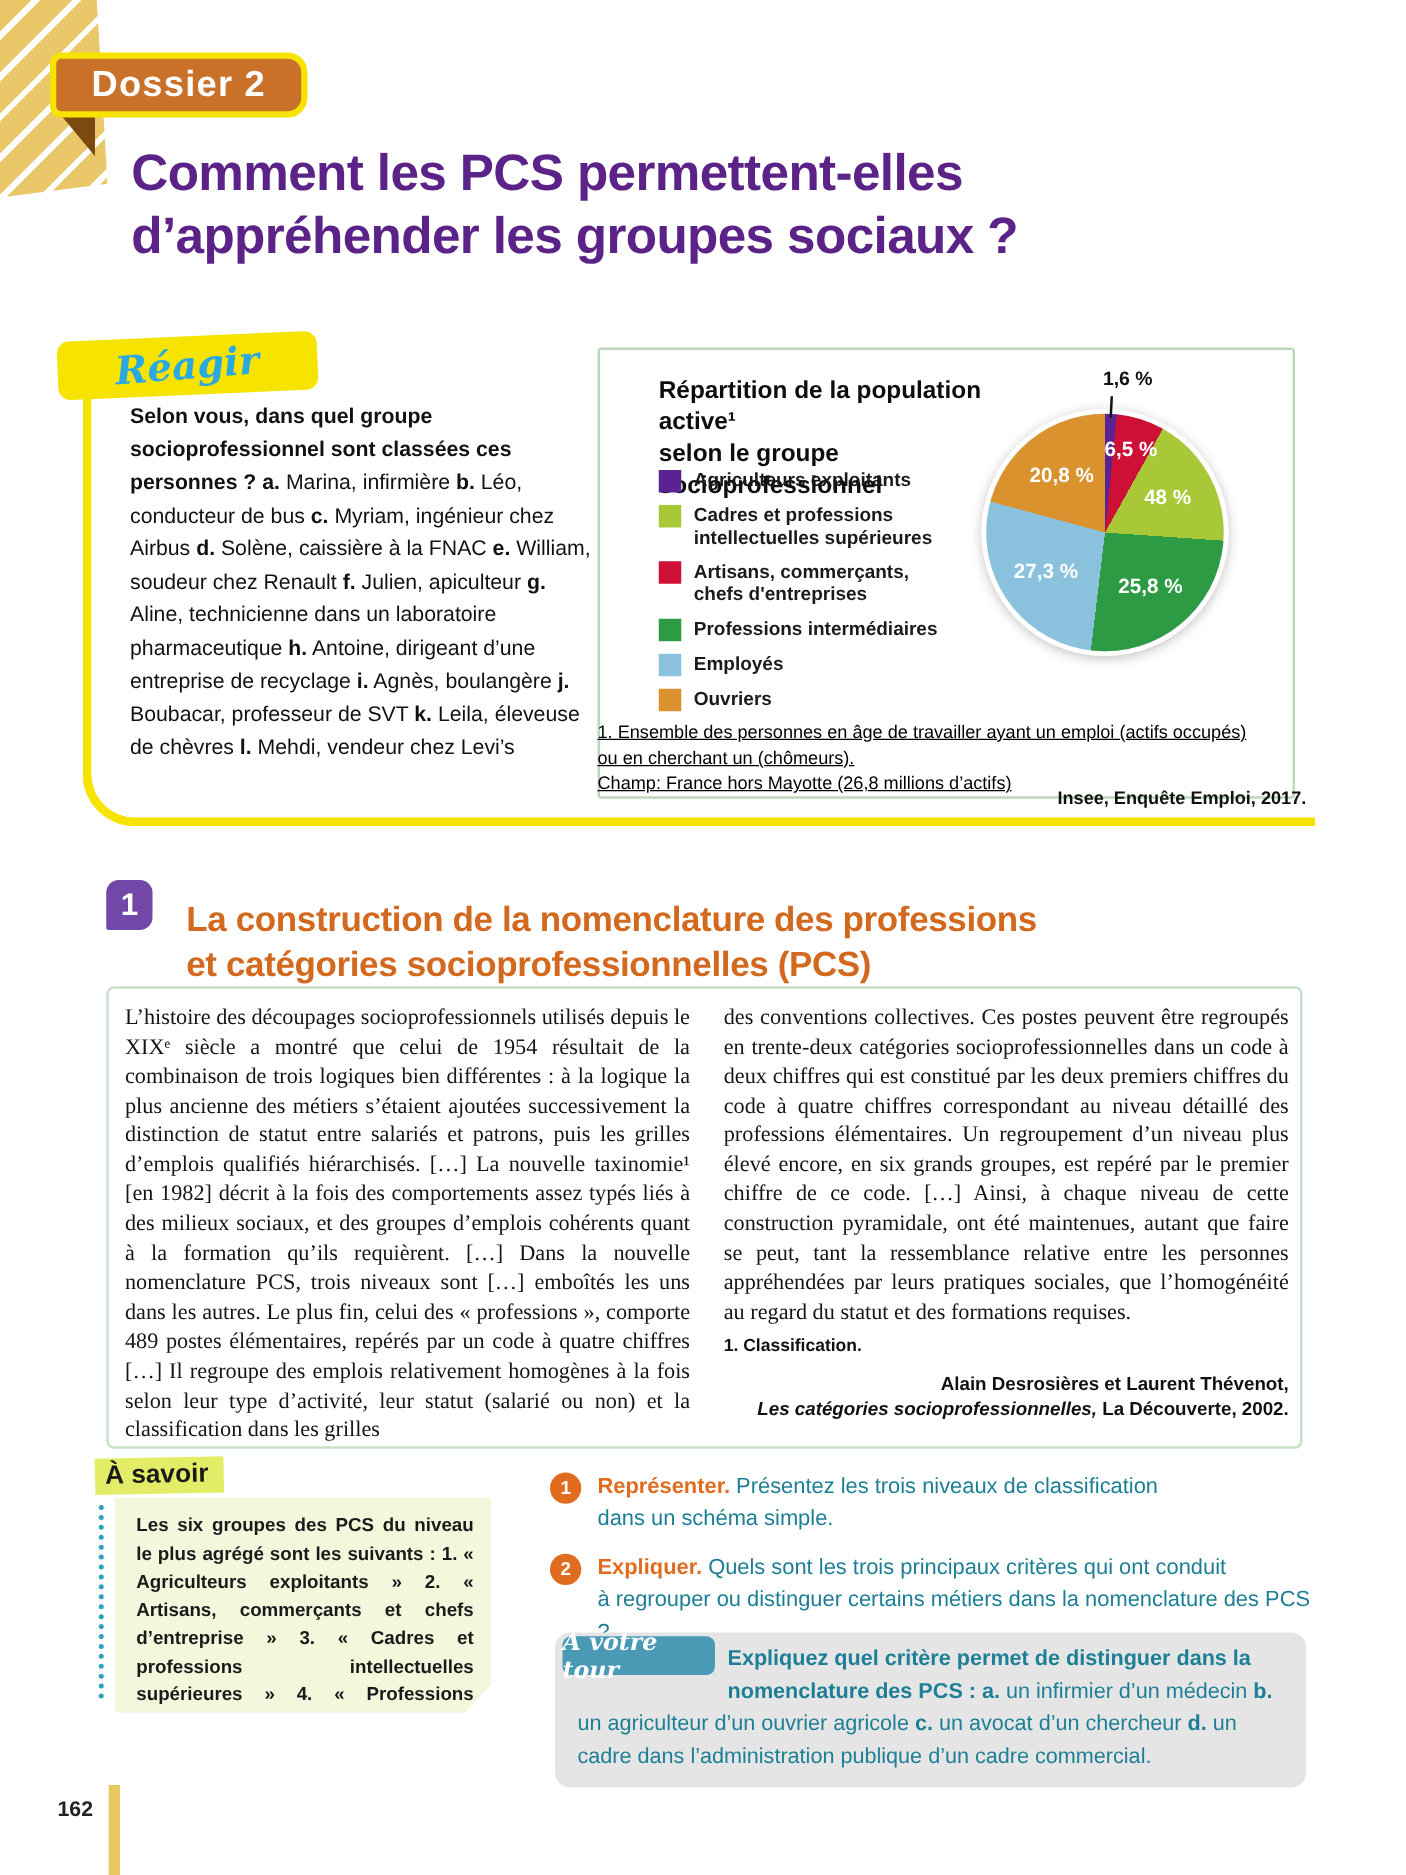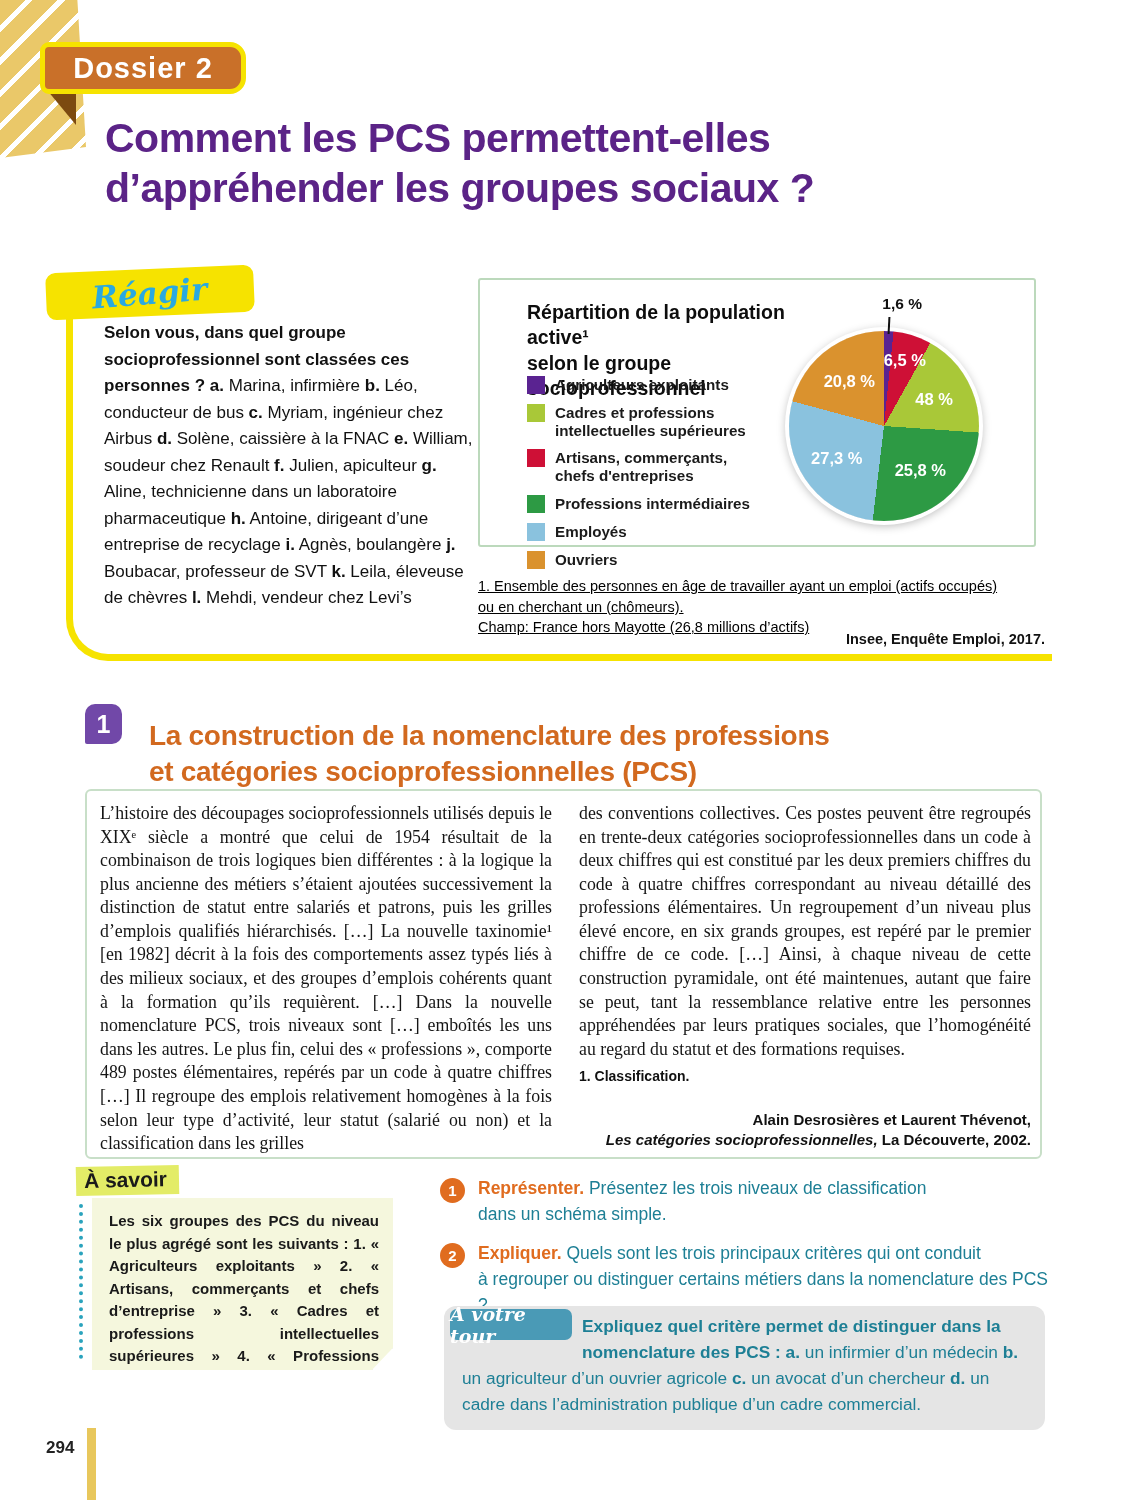--- a/index.html
+++ b/index.html
@@ -28,21 +28,21 @@
     border-left:7px solid #f6e300;border-bottom:7px solid #f6e300;border-bottom-left-radius:42px;}
   .reagir-banner{position:absolute;left:46px;top:269px;width:208px;height:47px;background:#f6e300;
     border-radius:10px;transform:rotate(-2.5deg);z-index:4;display:flex;align-items:center;justify-content:center;}
   .reagir-banner span{font-family:"DejaVu Serif", serif;font-style:italic;font-weight:bold;
     font-size:31px;color:#2aa9e0;transform:rotate(-2deg);}
   .reagir-text{position:absolute;left:104px;top:320px;width:372px;font-size:17px;line-height:1.56;color:#111;}
   [data-rich] .b{font-weight:bold;}
   [data-rich] .i{font-style:italic;}
 
   
-  .chart-box{position:absolute;left:478px;top:278px;width:558px;height:269px;box-sizing:border-box;
+  .chart-box{position:absolute;left:478px;top:278px;width:558px;height:361px;box-sizing:border-box;
     border:2px solid #bcd9bc;border-radius:3px;background:#fff;padding-left:28px;}
   .chart-title{position:absolute;left:47px;top:20px;width:310px;font-size:19.5px;font-weight:bold;
     line-height:1.3;color:#0d0d0d;}
   .chart-legend{position:absolute;left:47px;top:96px;margin:0;padding:0;list-style:none;}
   .chart-legend li{display:flex;gap:10px;margin-bottom:10px;align-items:flex-start;}
   .chart-legend .swatch{width:18px;height:18px;flex:0 0 18px;}
   .chart-legend .lab{font-size:15.2px;font-weight:bold;line-height:1.16;color:#1a1a1a;white-space:pre-line;}
   .pie-wrap{position:absolute;left:309px;top:51px;width:190px;height:190px;}
   .pie{width:190px;height:190px;border-radius:50%;
     box-shadow:0 0 0 4px #ffffff, 0 2px 10px 3px rgba(0,0,0,0.28);}
@@ -64,21 +64,21 @@
 
   .doc-box{position:absolute;left:85px;top:789px;width:957px;height:370px;box-sizing:border-box;
     border:2px solid #c8dfc8;border-radius:6px;background:#fff;}
   .doc-col{position:absolute;top:11px;width:452px;font-family:"Liberation Serif","DejaVu Serif",serif;
     font-size:17.8px;line-height:1.325;text-align:justify;color:#151515;}
   .doc-col.c1{left:13px;}
   .doc-col.c2{left:492px;}
   .doc-footnote{font-family:"Liberation Sans",sans-serif;font-size:14px;font-weight:bold;
     text-align:left;margin-top:6px;color:#111;}
   .doc-attrib{font-family:"Liberation Sans",sans-serif;font-size:15px;font-weight:bold;
-    text-align:right;line-height:1.35;margin-top:24px;color:#111;}
+    text-align:right;line-height:1.35;margin-top:12px;color:#111;}
 
   
   .asavoir-head{position:absolute;left:76px;top:1166px;background:#e3ec67;padding:2px 12px 3px 8px;
     transform:rotate(-1.2deg);font-size:21px;font-weight:bold;color:#1a1a1a;z-index:2;}
   .asavoir-dots{position:absolute;left:79px;top:1204px;height:155px;border-left:4px dotted #2aa3bd;}
   .asavoir-note{position:absolute;left:92px;top:1198px;width:301px;height:172px;background:#f5f7dd;
     box-shadow:3px 4px 5px rgba(0,0,0,0.18);
     clip-path:polygon(0 0,100% 0,100% 87%,93% 100%,0 100%);}
   .asavoir-note .txt{padding:12px 14px 0 17px;font-size:15px;font-weight:bold;line-height:1.5;
     text-align:justify;color:#1a1a1a;}
@@ -220,16 +220,16 @@
   <div class="avt-box">
     <div class="avt-tab">
       <span>A votre tour</span>
     </div>
     <div class="avt-text">
       <span class="avt-spacer"></span>
       <span data-rich="avotretour.segments"><span class="b">Expliquez quel critère permet de distinguer dans la nomenclature des PCS : </span><span class="b">a.</span><span> un infirmier d’un médecin </span><span class="b">b.</span><span> un agriculteur d’un ouvrier agricole </span><span class="b">c.</span><span> un avocat d’un chercheur </span><span class="b">d.</span><span> un cadre dans l’administration publique d’un cadre commercial.</span></span>
     </div>
   </div>
 
-  <div class="page-num">294</div>
+  <div class="page-num">162</div>
   <div class="page-bar"></div>
 
 </div>
 
 </body></html>

